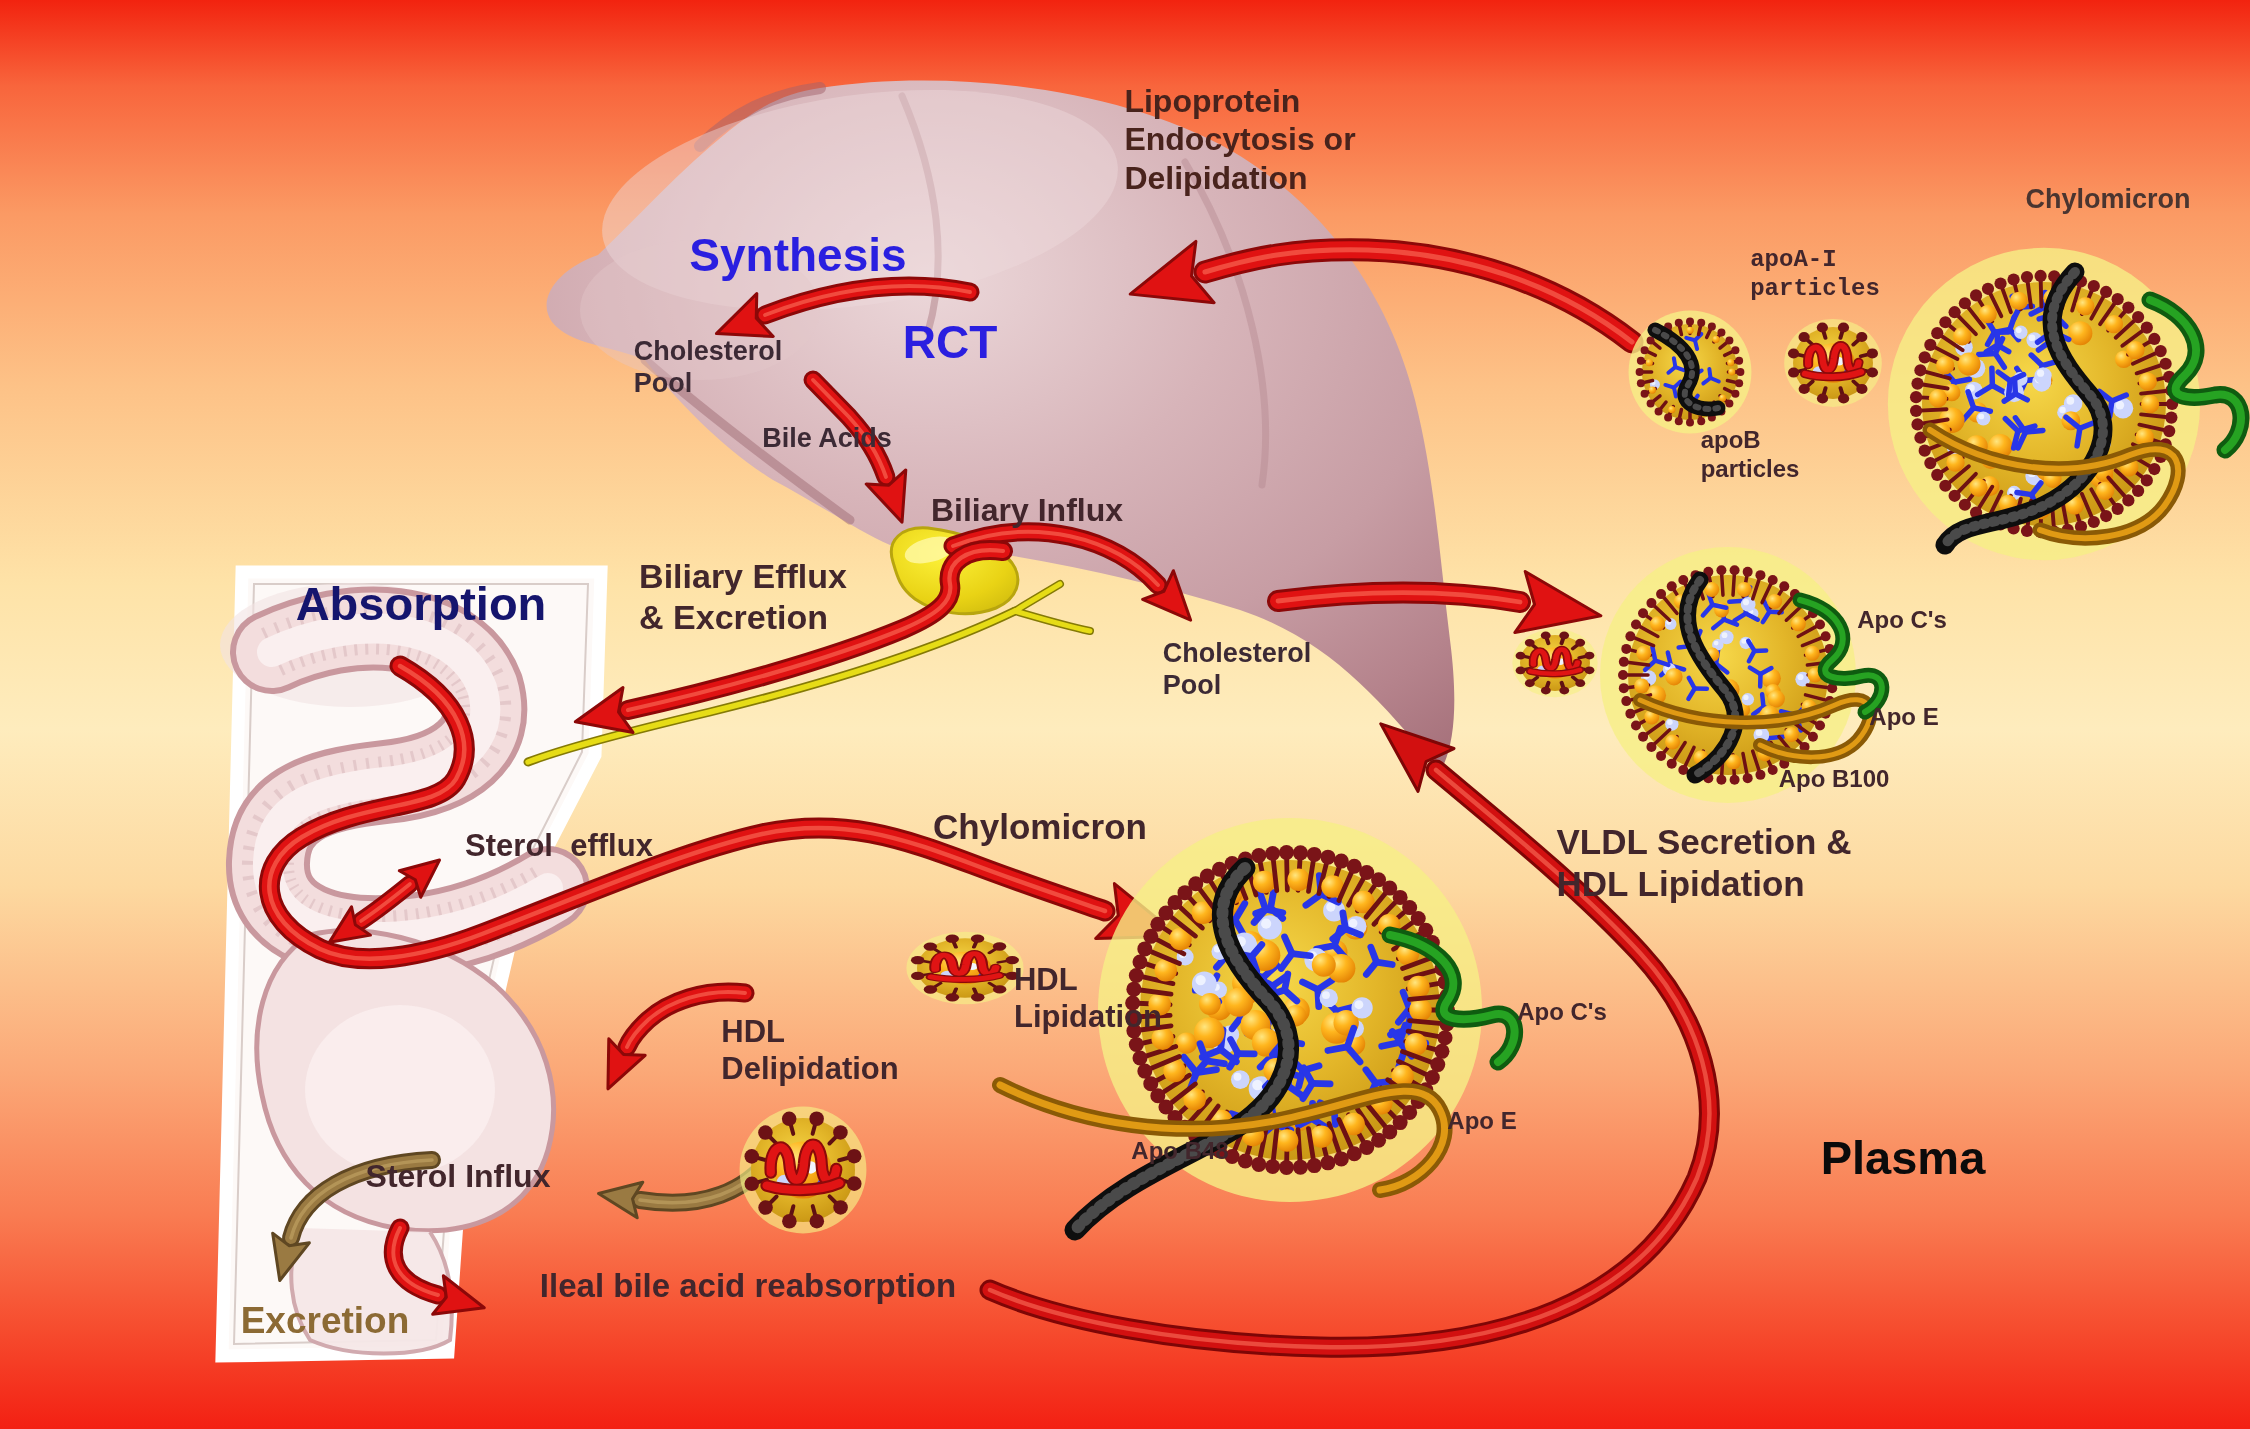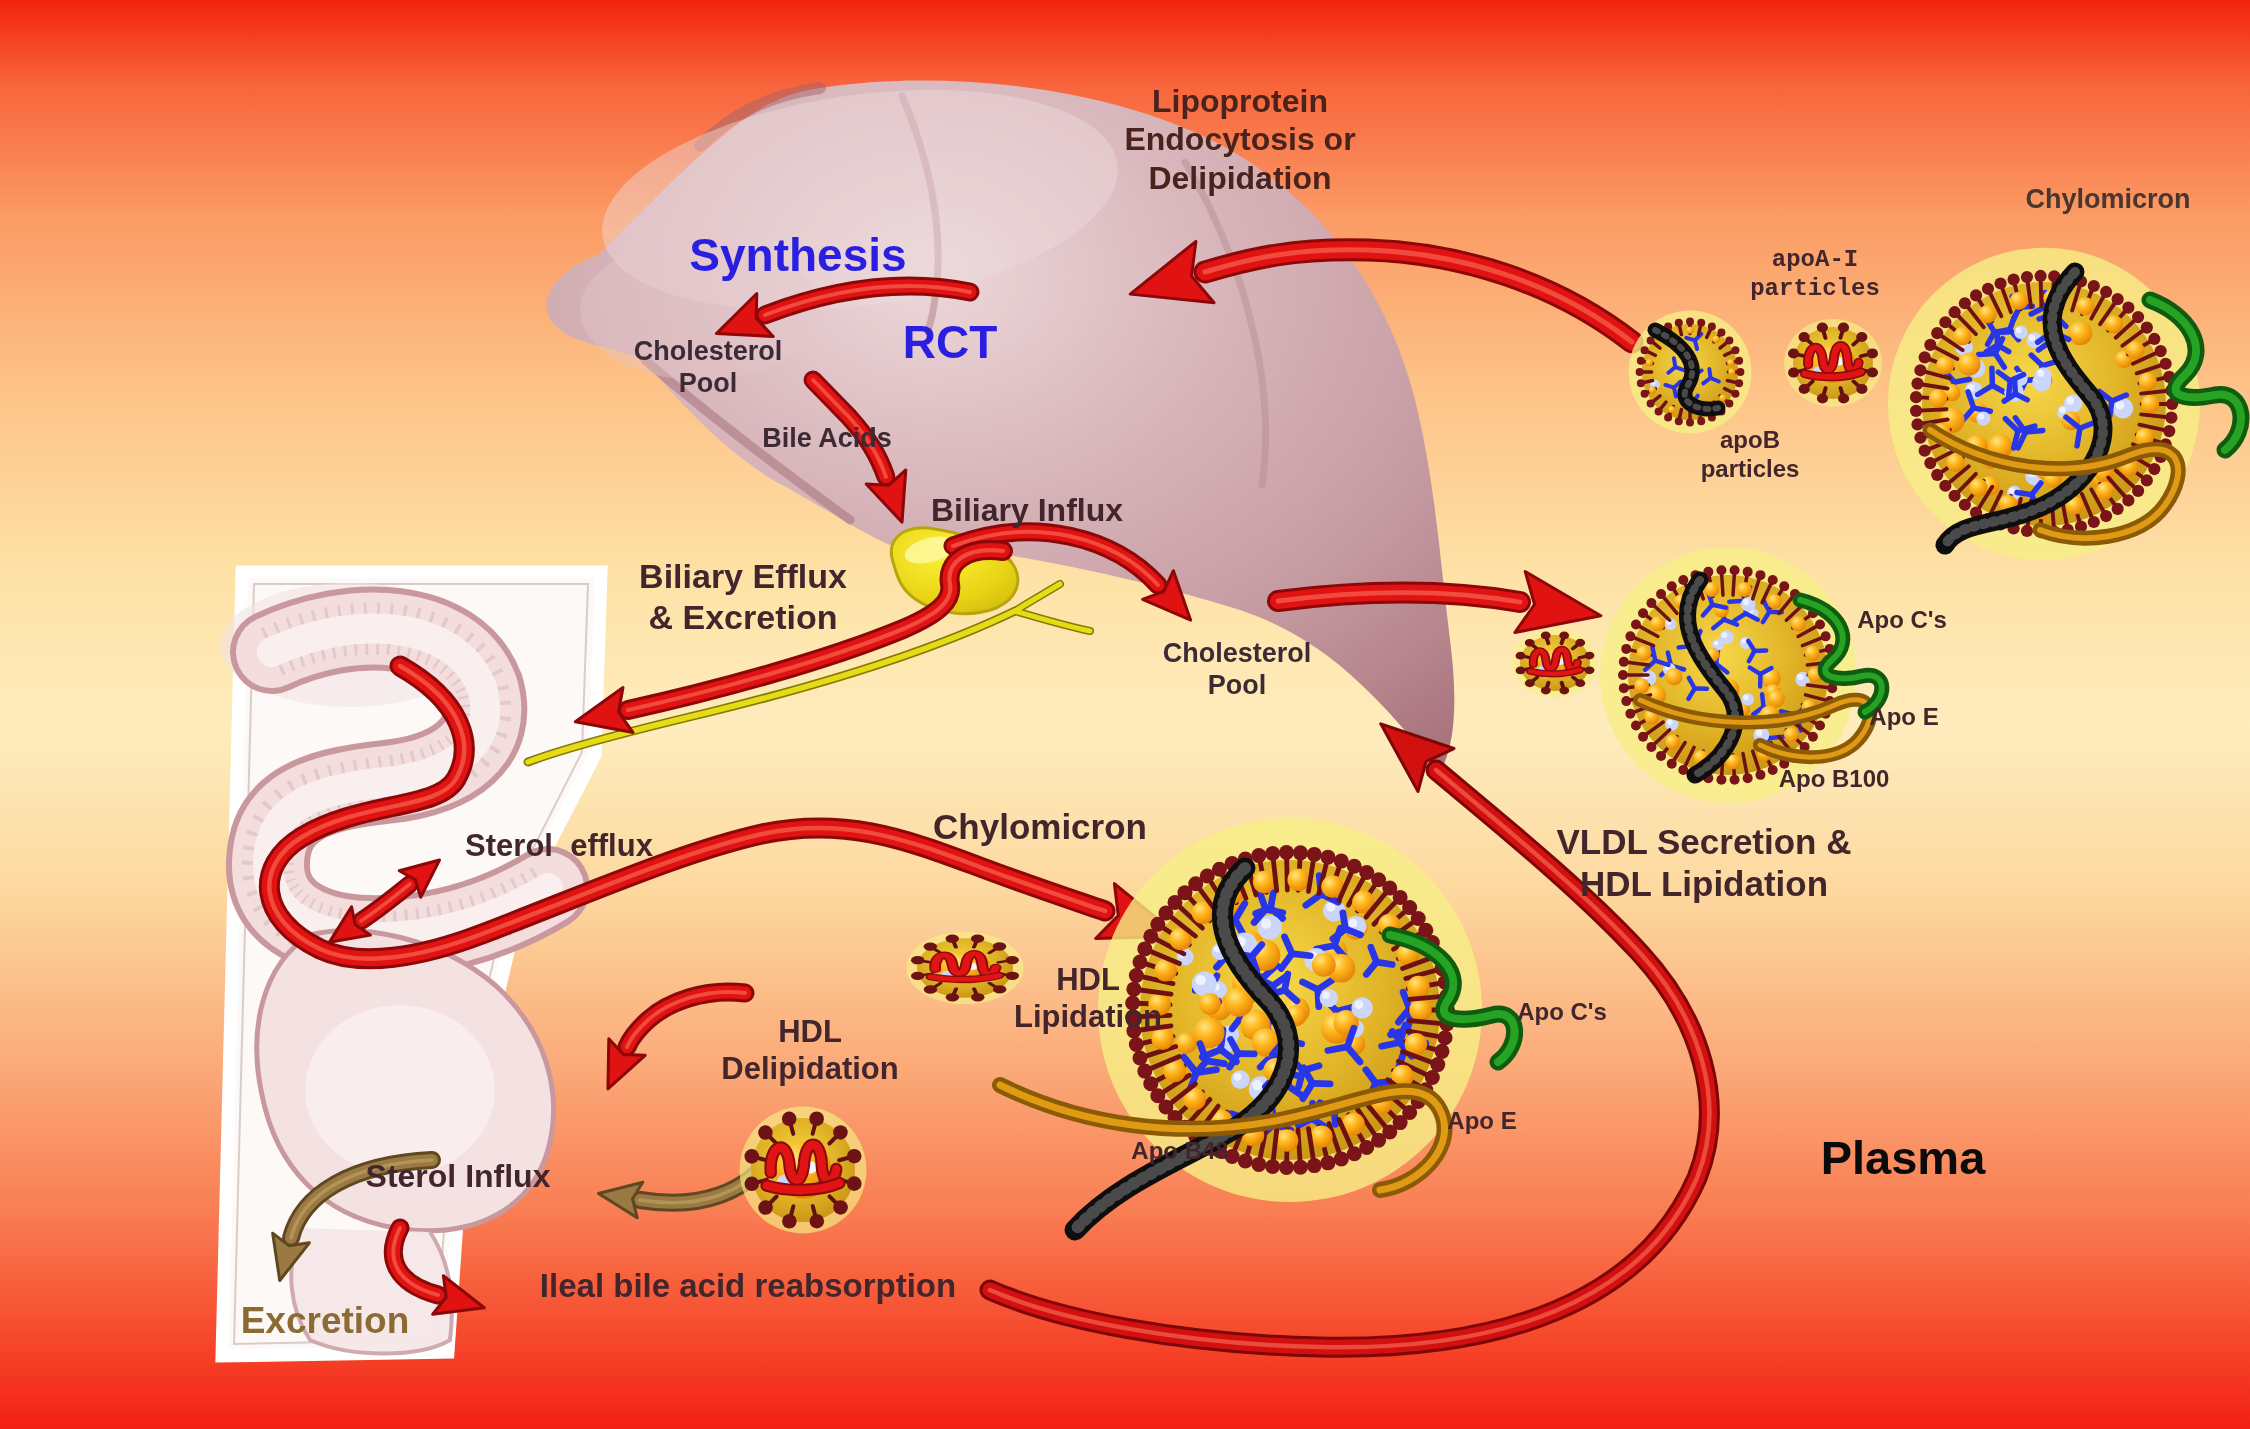--- a/index.html
+++ b/index.html
@@ -7,21 +7,21 @@
     position:relative;width:2250px;height:1429px;overflow:hidden;
     font-family:"Liberation Sans",sans-serif;
     background:linear-gradient(180deg,
       #f2230f 0%, #f8653c 6%, #fb9a64 15%, #fdc287 27%,
       #fee3a8 41%, #feecbd 51%, #fdd9a0 62%, #fba877 75%,
       #f97c52 85%, #f64c2e 93%, #f32013 100%);
   }
   #scene{position:absolute;left:0;top:0;}
   .lbl{
     position:absolute;transform:translate(-50%,-50%);
-    font-weight:bold;text-align:center;white-space:pre;
+    font-weight:bold;white-space:pre;
     line-height:1.2;color:#42262c;letter-spacing:0;
   }
 </style>
 </head>
 <body>
 
 <div id="stage">
 
 <svg id="scene" width="2250" height="1429" viewBox="0 0 2250 1429">
   <defs>
@@ -1264,20 +1264,21 @@
 Endocytosis or
 Delipidation</div>
 <div class="lbl" style="left:798px;top:256px;font-size:46px;color:#2a1fe0;">Synthesis</div>
 <div class="lbl" style="left:950px;top:343px;font-size:46px;color:#2a1fe0;">RCT</div>
 <div class="lbl" style="left:708px;top:367px;font-size:27px;color:#3c2a35;">Cholesterol
 Pool</div>
 <div class="lbl" style="left:827px;top:438px;font-size:27px;color:#3c2a35;">Bile Acids</div>
 <div class="lbl" style="left:998px;top:510px;font-size:32px;margin-left:29px;">Biliary Influx</div>
 <div class="lbl" style="left:743px;top:597px;font-size:34px;">Biliary Efflux
 &amp; Excretion</div>
+<div class="lbl" style="left:421px;top:604px;font-size:47px;color:#15156e;">Absorption</div>
 <div class="lbl" style="left:1237px;top:669px;font-size:27px;color:#3c2a35;">Cholesterol
 Pool</div>
 <div class="lbl" style="left:1815px;top:275px;font-size:24px;font-family:Liberation Mono, monospace;">apoA-I
 particles</div>
 <div class="lbl" style="left:2108px;top:199px;font-size:27px;color:#4a3530;">Chylomicron</div>
 <div class="lbl" style="left:1750px;top:455px;font-size:24px;">apoB
 particles</div>
 <div class="lbl" style="left:1902px;top:620px;font-size:24px;">Apo C's</div>
 <div class="lbl" style="left:1904px;top:717px;font-size:24px;">Apo E</div>
 <div class="lbl" style="left:1834px;top:779px;font-size:24px;">Apo B100</div>

